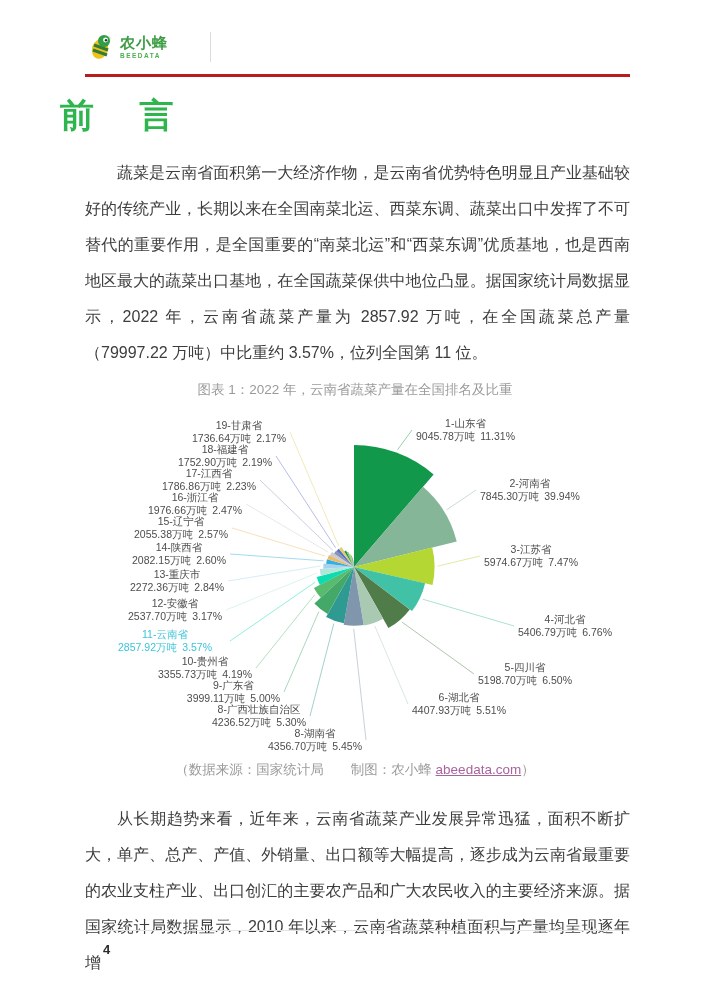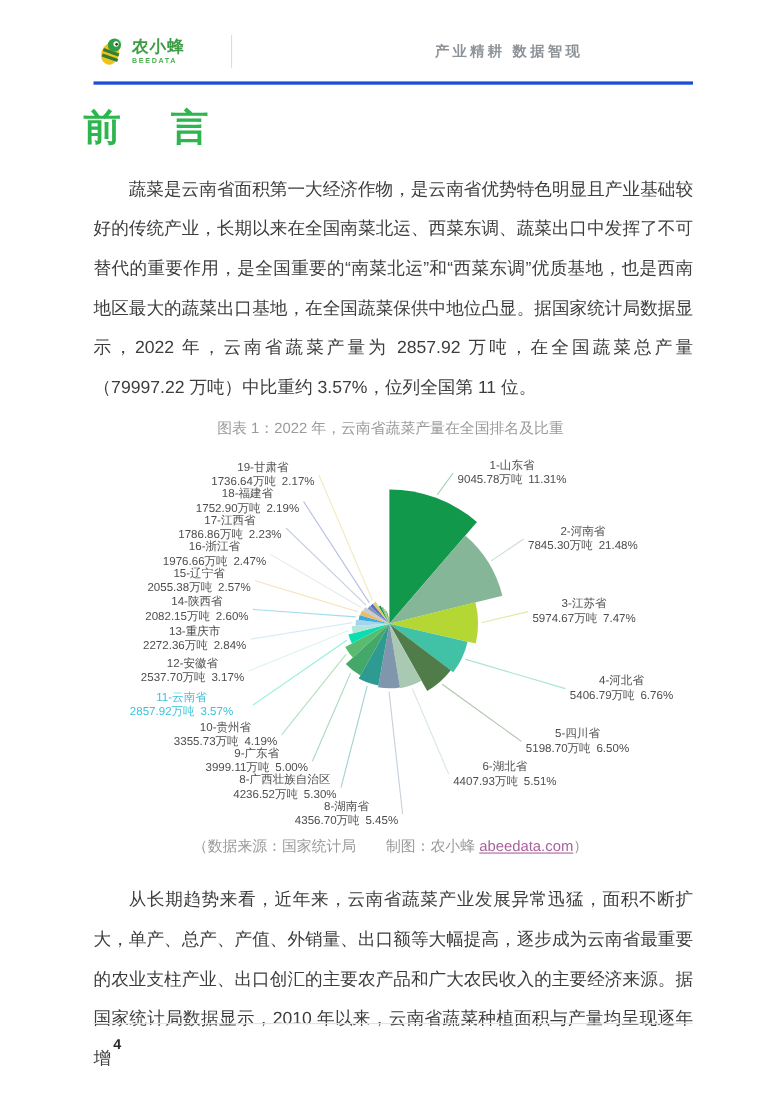--- a/index.html
+++ b/index.html
@@ -4,34 +4,34 @@
 <style>
   * { margin:0; padding:0; box-sizing:border-box; }
   html,body { background:#ffffff; }
   .page {
     position:relative; width:710px; height:1004px; background:#fff; overflow:hidden;
     font-family:"Liberation Sans","DejaVu Sans",sans-serif; color:#3d3d3d;
   }
   
   .header {
     margin:0 80px 0 85px; padding-top:32px; padding-bottom:12px;
-    display:flex; align-items:center; border-bottom:3px solid #1d4ed8;
+    display:flex; align-items:center; border-bottom:3px solid #b91c1c;
   }
   .logo { display:flex; align-items:center; gap:5px; }
   .logo-text { display:flex; flex-direction:column; line-height:1.1; }
   .logo-title { color:#3b9c43; font-weight:bold; font-size:15px; letter-spacing:1px; }
   .logo-sub { color:#4caf50; font-size:6.5px; font-weight:bold; letter-spacing:1.5px; }
   .header-divider { width:1px; height:30px; background:#dcdcdc; margin:0 14px 0 42px; }
   .report-block { display:flex; flex-direction:column; }
   .report-label { font-size:7px; color:#b3b8bd; font-weight:bold; letter-spacing:.6px; }
   .report-title { font-size:9.5px; color:#9aa0a5; margin-top:3px; }
   .slogan { margin-left:auto; margin-right:100px; font-size:13px; font-weight:bold;
             color:#8d9398; letter-spacing:3px; }
   
-  .section-title { margin:16px 0 0 76px; font-size:34px; font-weight:bold;
+  .section-title { margin:16px 0 0 60px; font-size:34px; font-weight:bold;
                    color:#2db54e; letter-spacing:18px; }
   .para { width:545px; margin:16px 80px 0 85px; font-size:16px; line-height:2.25;
           color:#3d3d3d; text-align:justify; text-indent:2em; }
   .chart-title { margin-top:10px; text-align:center; color:#9a9a9a; font-size:13.5px; }
   
   .chart-wrap { position:relative; width:540px; height:346px; margin:8px 0 0 88px; }
   .chart-wrap svg { position:absolute; left:0; top:0; }
   .pie-label { position:absolute; font-size:10.5px; line-height:1.22; color:#4d4d4d;
                white-space:nowrap; text-align:center; }
   .pie-label.side-left  { transform:translate(-100%,-50%); padding-right:4px; }
@@ -61,21 +61,20 @@
         <circle cx="19" cy="9" r="6" fill="#2f9e44"></circle>
         <circle cx="20.5" cy="8" r="2.4" fill="#ffffff"></circle>
         <circle cx="21" cy="8.3" r="1.2" fill="#1d3b22"></circle>
       </svg>
       <div class="logo-text">
         <span class="logo-title">农小蜂</span>
         <span class="logo-sub">BEEDATA</span>
       </div>
     </div>
     <div class="header-divider"></div>
-    <span class="slogan">产业精耕 数据智现</span>
   </div>
 
   <div class="section-title">前 言</div>
 
   <p class="para">蔬菜是云南省面积第一大经济作物，是云南省优势特色明显且产业基础较好的传统产业，长期以来在全国南菜北运、西菜东调、蔬菜出口中发挥了不可替代的重要作用，是全国重要的“南菜北运”和“西菜东调”优质基地，也是西南地区最大的蔬菜出口基地，在全国蔬菜保供中地位凸显。据国家统计局数据显示，2022 年，云南省蔬菜产量为 2857.92 万吨，在全国蔬菜总产量（79997.22 万吨）中比重约 3.57%，位列全国第 11 位。</p>
 
   <div class="chart-title">图表 1：2022 年，云南省蔬菜产量在全国排名及比重</div>
 
   <div class="chart-wrap">
     <svg width="540" height="346" viewBox="0 0 540 346">
@@ -129,21 +128,21 @@
         <path d="M 266 160 L 266.0 157.8 A 2.2 2.2 0 0 1 266.0 157.8 Z" fill="#58bb70"></path>
         <path d="M 266 160 L 266.0 158.5 A 1.5 1.5 0 0 1 266.0 158.5 Z" fill="#0cdcb0"></path>
       </svg>
     <div>
         <div class="pie-label side-right" style="left: 324px; top: 23px;">
           <div>1-山东省</div>
           <div>9045.78万吨 11.31%</div>
         </div>
         <div class="pie-label side-right" style="left: 388px; top: 83px;">
           <div>2-河南省</div>
-          <div>7845.30万吨 21.48%</div>
+          <div>7845.30万吨 39.94%</div>
         </div>
         <div class="pie-label side-right" style="left: 392px; top: 149px;">
           <div>3-江苏省</div>
           <div>5974.67万吨 7.47%</div>
         </div>
         <div class="pie-label side-right" style="left: 426px; top: 219px;">
           <div>4-河北省</div>
           <div>5406.79万吨 6.76%</div>
         </div>
         <div class="pie-label side-right" style="left: 386px; top: 267px;">

